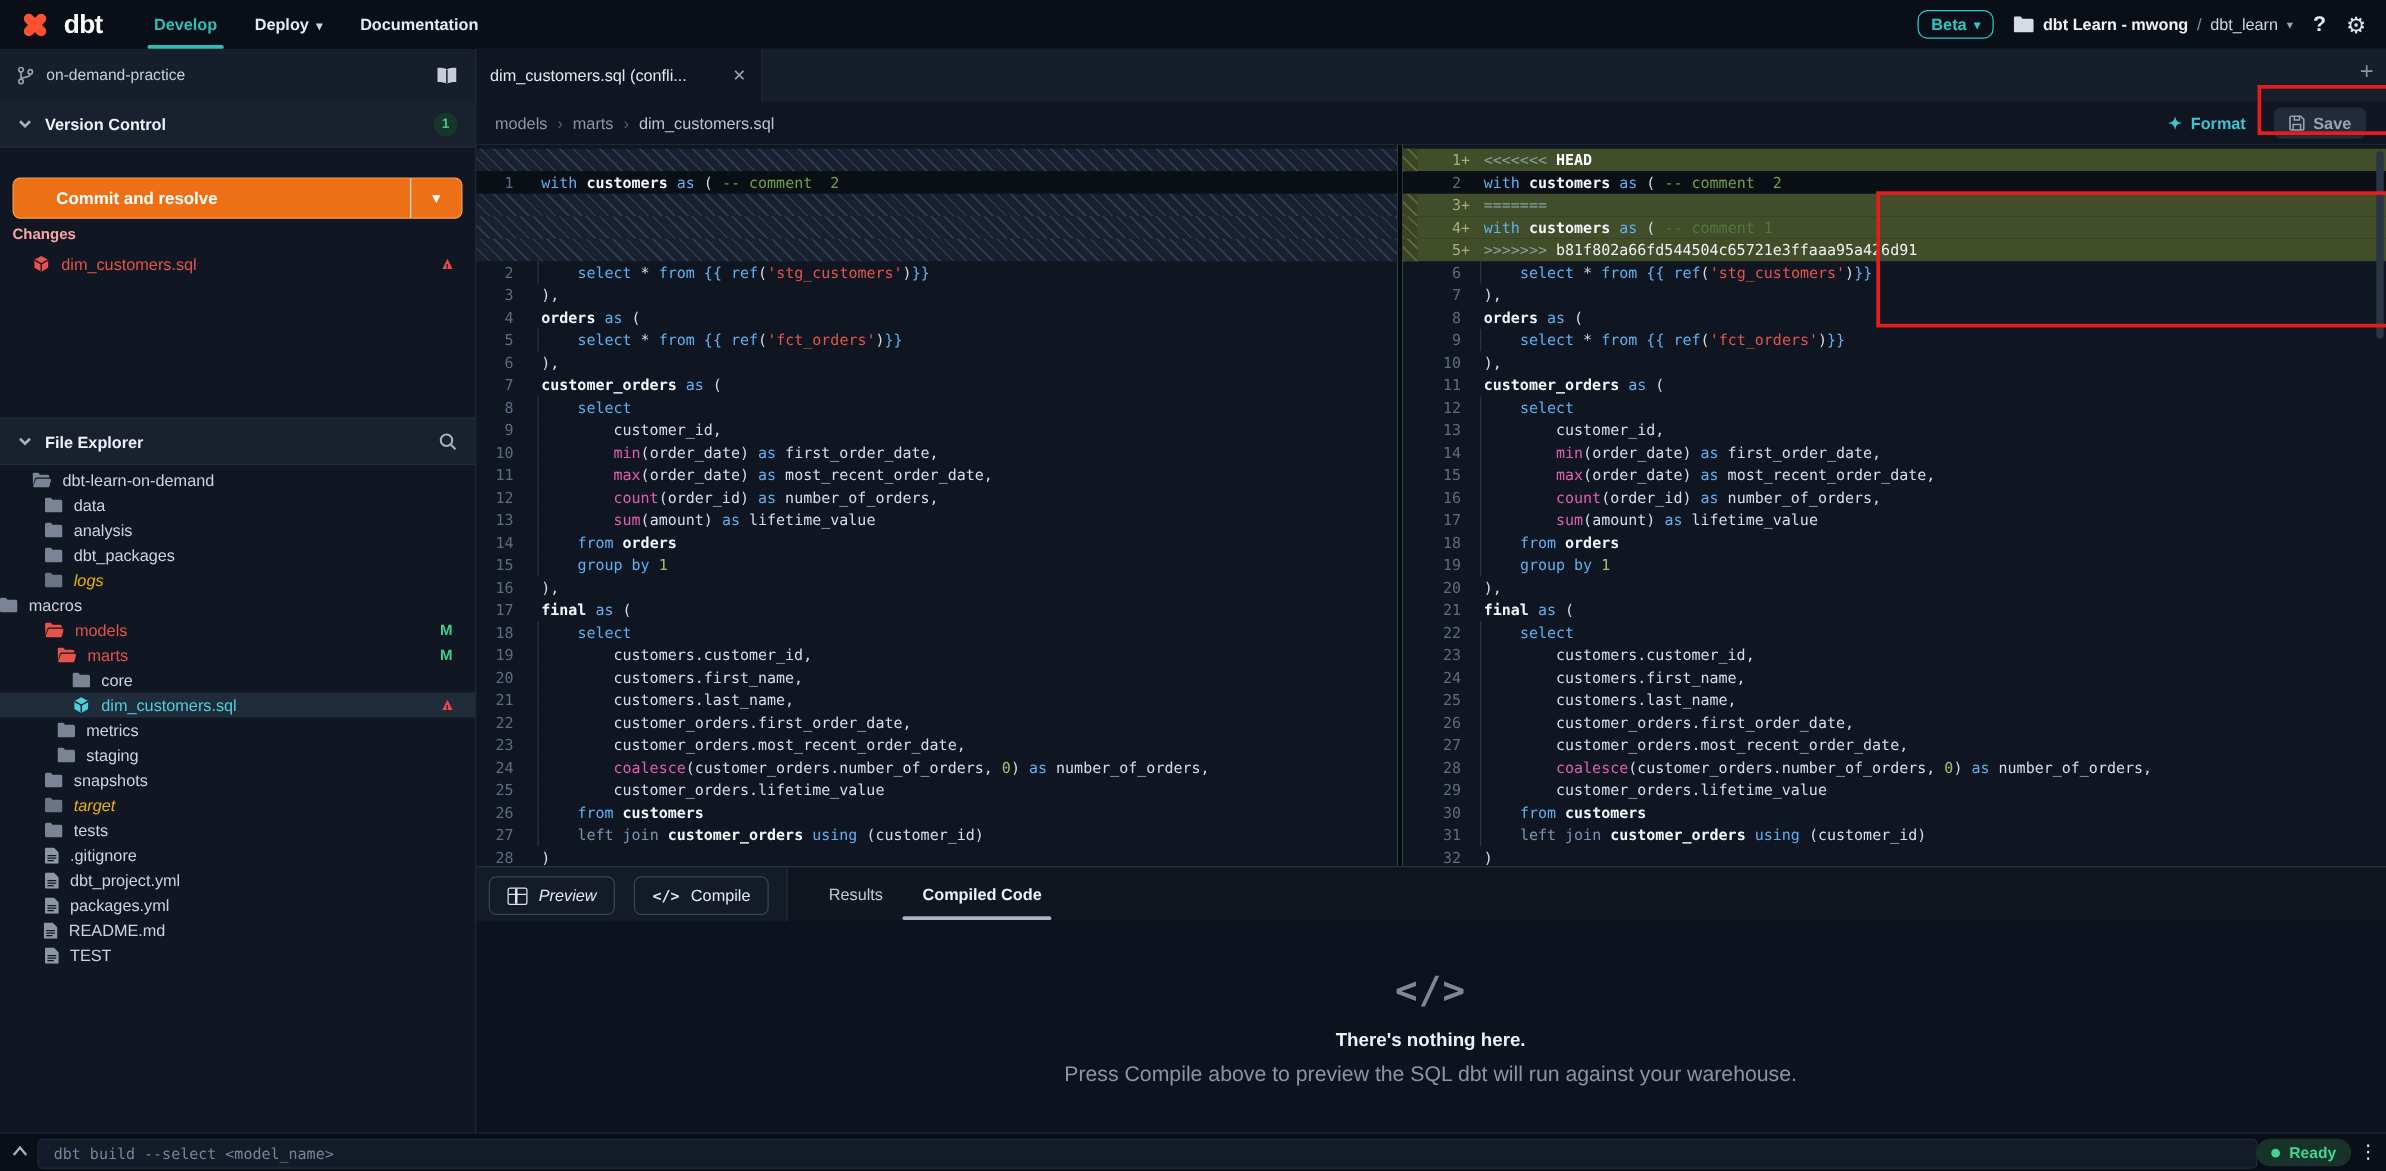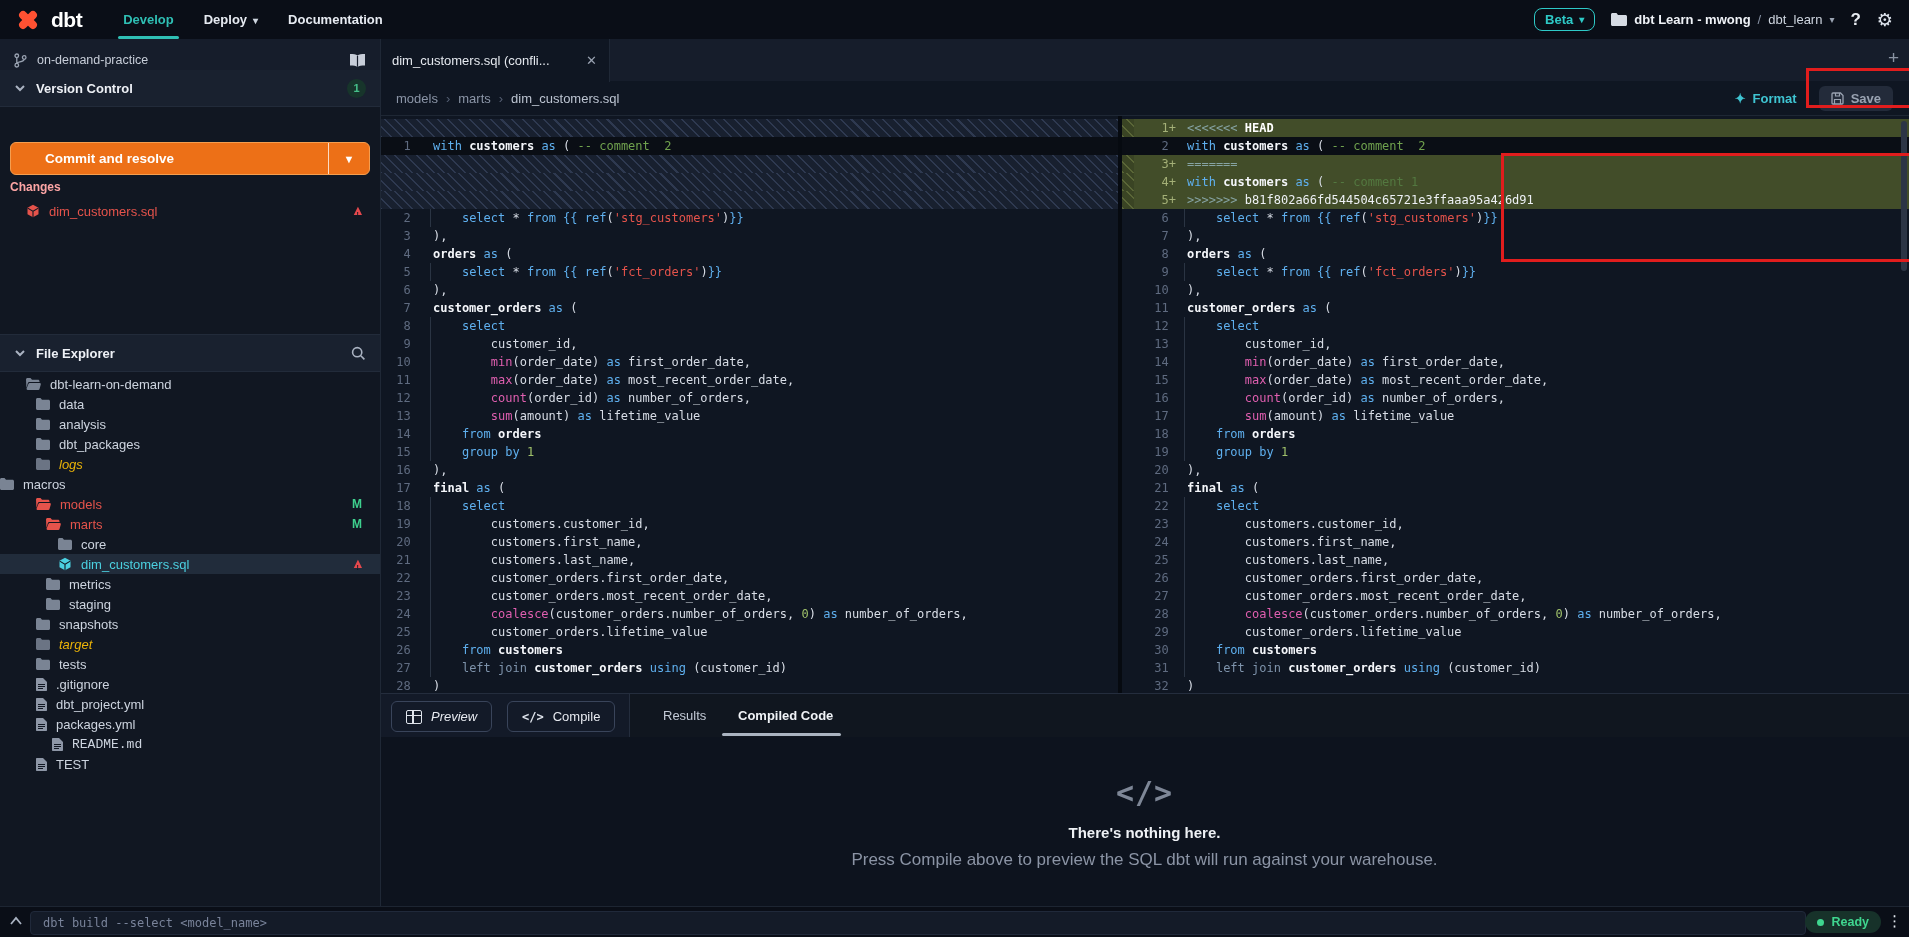--- a/index.html
+++ b/index.html
@@ -182,21 +182,21 @@
       <span>on-demand-practice</span>
       <span class="spacer"></span>
       <span class="ico">
         <svg width="17" height="13" viewBox="0 0 17 13">
             <path d="M8.5 1.5C7 .4 4.6 0 1 0v11.5c3.6 0 6 .4 7.5 1.5 1.5-1.1 3.9-1.5 7.5-1.5V0c-3.6 0-6 .4-7.5 1.5z" fill="#c7cdd8"></path>
             <path d="M8.5 1.8v11" stroke="#161d2b" stroke-width="1.2"></path>
           </svg>
       </span>
     </div>
 
-    <div class="sec-head" style="top:31px;">
+    <div class="sec-head" style="top:42px;">
       <svg class="chev-svg" viewBox="0 0 12 12">
           <path d="M2 4l4 4 4-4"></path>
         </svg>
       <span>Version Control</span>
       <span class="spacer"></span>
       <span class="count-badge">1</span>
     </div>
 
     <div class="commit-btn">
       <span class="lbl">Commit and resolve</span>
@@ -403,21 +403,21 @@
         <div class="tree-row" style="padding-left: 36px;">
           <span class="t-ico file">
             <svg width="11" height="13" viewBox="0 0 11 13">
               <path d="M0 1c0-.6.4-1 1-1h6l4 4v8c0 .6-.4 1-1 1H1c-.6 0-1-.4-1-1z" fill="currentColor"></path>
               <path d="M2 6h7v1H2zM2 8h7v1H2zM2 10h5v1H2z" fill="#111722"></path>
             </svg>
           </span>
           <span class="lbl">packages.yml</span>
           <span class="spacer"></span>
         </div>
-        <div class="tree-row" style="padding-left: 52px; font-family: Liberation Mono, monospace;">
+        <div class="tree-row" style="padding-left: 35px;">
           <span class="t-ico file">
             <svg width="11" height="13" viewBox="0 0 11 13">
               <path d="M0 1c0-.6.4-1 1-1h6l4 4v8c0 .6-.4 1-1 1H1c-.6 0-1-.4-1-1z" fill="currentColor"></path>
               <path d="M2 6h7v1H2zM2 8h7v1H2zM2 10h5v1H2z" fill="#111722"></path>
             </svg>
           </span>
           <span class="lbl">README.md</span>
           <span class="spacer"></span>
         </div>
         <div class="tree-row" style="padding-left: 36px;">

